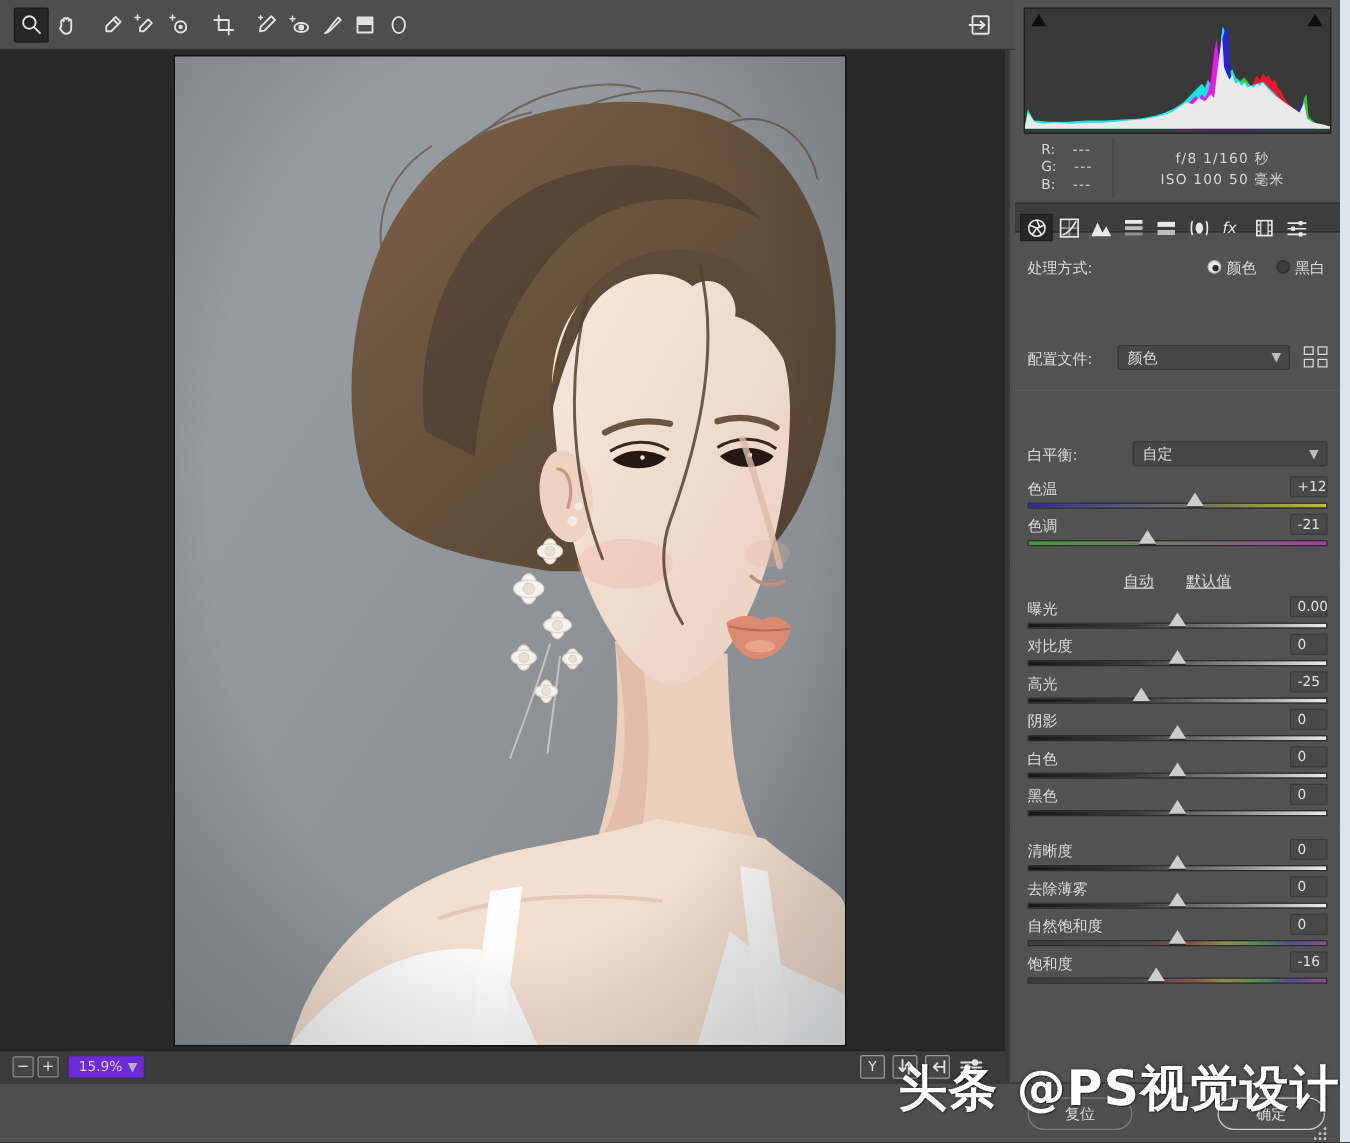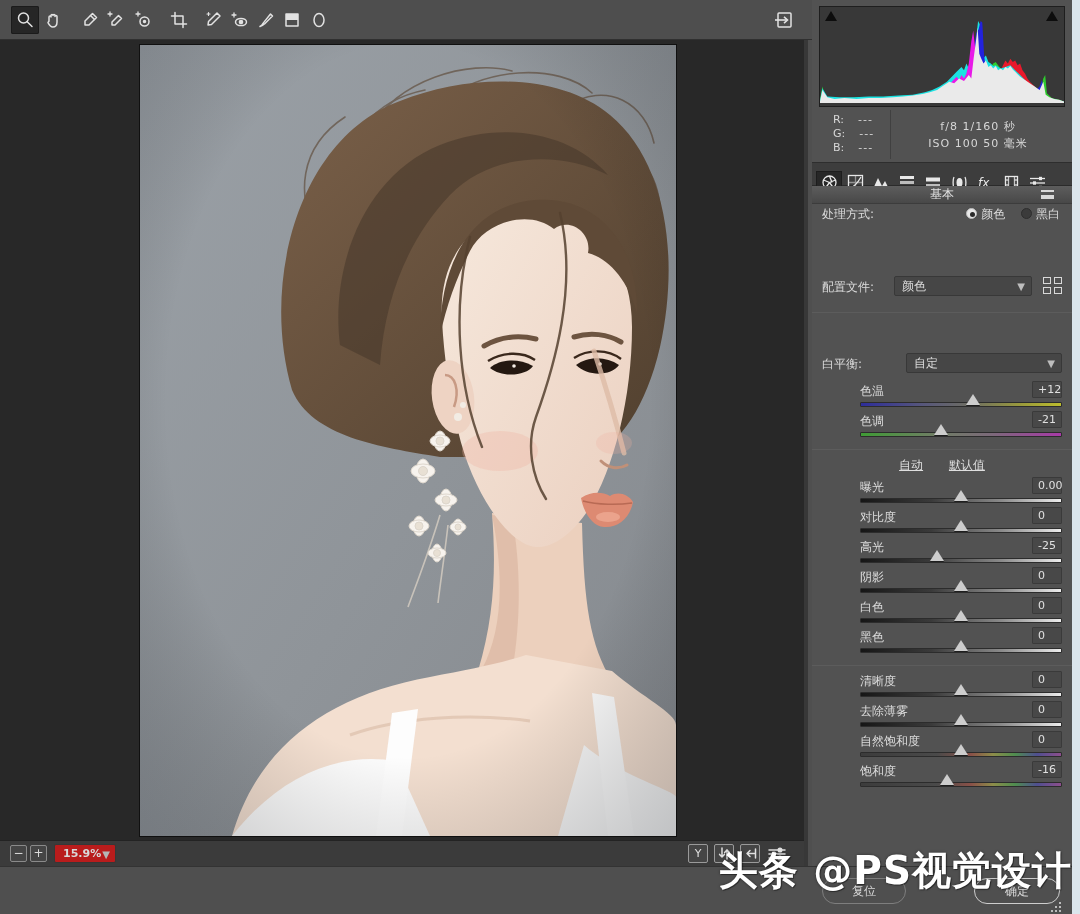--- a/index.html
+++ b/index.html
@@ -15,21 +15,21 @@
   .tool svg { stroke:#e2e2e2; fill:none; stroke-width:1.5; stroke-linecap:round; stroke-linejoin:round; }
   .fullscreen-btn { position:absolute; right:272px; top:7px; width:30px; height:26px; display:flex; align-items:center; justify-content:center; }
 
   
   .viewport { position:absolute; left:0; top:40px; width:808px; height:826px; background:#282828; border-right:4px solid #383838; }
   .photo { position:absolute; left:140px; top:5px; width:536px; height:791px; outline:1px solid #101010; }
   .photo svg { display:block; }
 
   .statusbar { position:absolute; left:0; bottom:0; width:100%; height:26px; background:#3b3b3b; border-top:1px solid #232323; }
   .sq-btn { position:absolute; top:4px; width:17px; height:17px; border:1px solid #8a8a8a; border-radius:2px; color:#dcdcdc; font-size:12px; line-height:15px; text-align:center; background:#454545; }
-  .zoom-select { position:absolute; left:54px; top:3px; width:62px; height:19px; background:#b91c1c; border:1px solid #373737; border-radius:2px; color:#d8d8d8; font-size:11px; line-height:17px; padding-left:8px;font-weight:bold; }
+  .zoom-select { position:absolute; left:54px; top:3px; width:62px; height:19px; background:#6d28d9; border:1px solid #373737; border-radius:2px; color:#d8d8d8; font-size:11px; line-height:17px; padding-left:8px; }
   .zoom-select .chev { position:absolute; right:5px; top:1px; color:#b5b5b5; font-size:10px; }
   .pv-btn { position:absolute; top:3px; width:20px; height:19px; border:1px solid #9a9a9a; border-radius:2px; background:#454545; display:flex; align-items:center; justify-content:center; color:#e0e0e0; font-size:11px; }
   .pv-btn svg, .pv-plain svg { stroke:#e0e0e0; fill:none; stroke-width:1.5; stroke-linecap:round; }
   .pv-plain { position:absolute; top:3px; width:22px; height:19px; display:flex; align-items:center; justify-content:center; }
 
   
   .panel { position:absolute; left:812px; top:0; width:260px; height:866px; background:#525252; }
   .hist-box { position:absolute; left:7px; top:6px; width:246px; height:101px; background:#383838; border:1px solid #1e1e1e; }
   .hist-box svg { position:absolute; left:0; bottom:3px; }
   .clip { position:absolute; top:3px; width:17px; height:13px; }
@@ -66,21 +66,21 @@
   .grid-icon { position:absolute; right:0; top:1px; width:19px; height:17px; }
   .grid-icon i { position:absolute; width:8px; height:7px; border:1.5px solid #d9d9d9; }
   .grid-icon i:nth-child(1){left:0;top:0;} .grid-icon i:nth-child(2){right:0;top:0;}
   .grid-icon i:nth-child(3){left:0;bottom:0;} .grid-icon i:nth-child(4){right:0;bottom:0;}
 
   .sep { height:1px; background:#414141; border-bottom:1px solid #5c5c5c; margin:6px -10px 7px; }
 
   .links-row { height:22px; text-align:center; }
   .links-row a { color:#dfdfdf; text-decoration:underline; margin:0 11px; cursor:pointer; }
 
-  .slider-row { height:30px; position:relative;margin-left:38px; }
+  .slider-row { height:30px; position:relative; }
   .slider-row .lab { position:absolute; left:0; top:0; }
   .val-box { position:absolute; right:0; top:-2px; width:30px; height:17px; background:#484848; border:1px solid #3a3a3a; border-radius:1px; font-size:11px; line-height:15px; padding-left:5px; color:#e0e0e0; }
   .track { position:absolute; left:0; right:0; top:19px; height:5px; border:1px solid #2c2c2c; border-radius:1px; }
   .track.tone { background:linear-gradient(90deg,#161616,#3a3a3a 35%,#8a8a8a 70%,#ececec); }
   .track.temp { background:linear-gradient(90deg,#2d2d9a,#56567c 30%,#6e6e62 55%,#9a9a3c 80%,#bcbc2e); }
   .track.tint { background:linear-gradient(90deg,#3f9b35,#6d7f62 35%,#7c6a7a 65%,#a73aa7); }
   .track.sat  { background:linear-gradient(90deg,#3c3c3c,#4a4a4a 38%,#8a5148 55%,#8d8d4a 66%,#4f8d4f 77%,#4f4f90 88%,#8d4f8d); }
   .thumb { position:absolute; top:-9px; width:0; height:0; border-left:7px solid transparent; border-right:7px solid transparent; border-bottom:11px solid #cdcdcd; filter:drop-shadow(0 1px 0 #1e1e1e); }
 
   
@@ -416,24 +416,20 @@
             <line x1="1" y1="3.5" x2="16" y2="3.5"></line>
             <rect x="10" y="1.8" width="3" height="3.4" fill="#e8e8e8" stroke="none"></rect>
             <line x1="1" y1="8" x2="16" y2="8"></line>
             <rect x="4" y="6.3" width="3" height="3.4" fill="#e8e8e8" stroke="none"></rect>
             <line x1="1" y1="12.5" x2="16" y2="12.5"></line>
             <rect x="10" y="10.8" width="3" height="3.4" fill="#e8e8e8" stroke="none"></rect>
           </svg>
         </span>
       </div>
 
-    <div class="panel-header">
-      <span>基本</span>
-      <span class="menu-icon"></span>
-    </div>
 
     <div class="controls">
       <div class="row proc-row">
         <span>处理方式:</span>
         <span class="proc-opts">
           <span class="radio on"></span><span>颜色</span>
           <span class="radio"></span><span>黑白</span>
         </span>
       </div>
 

